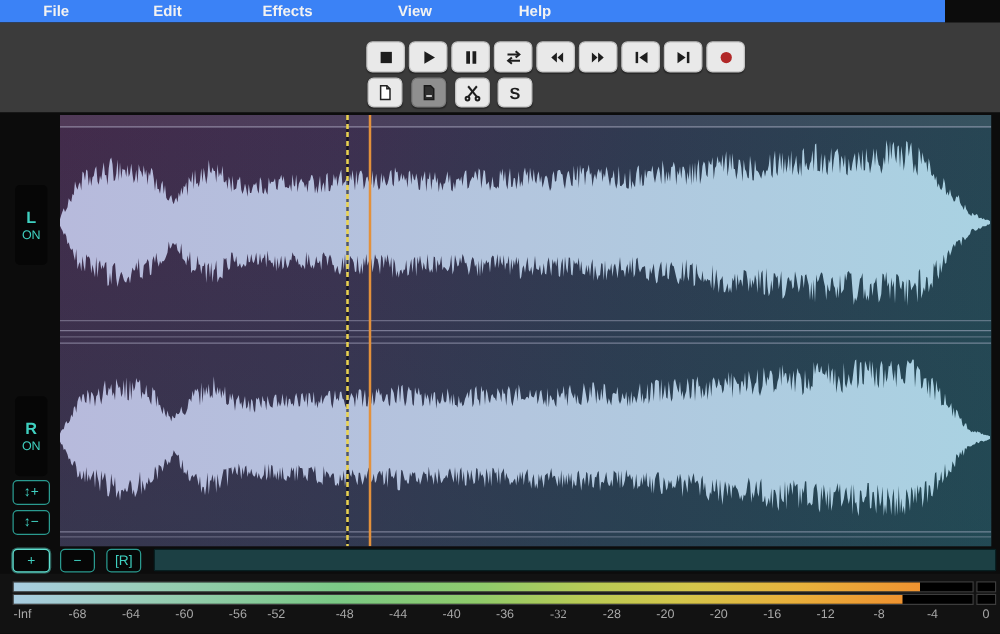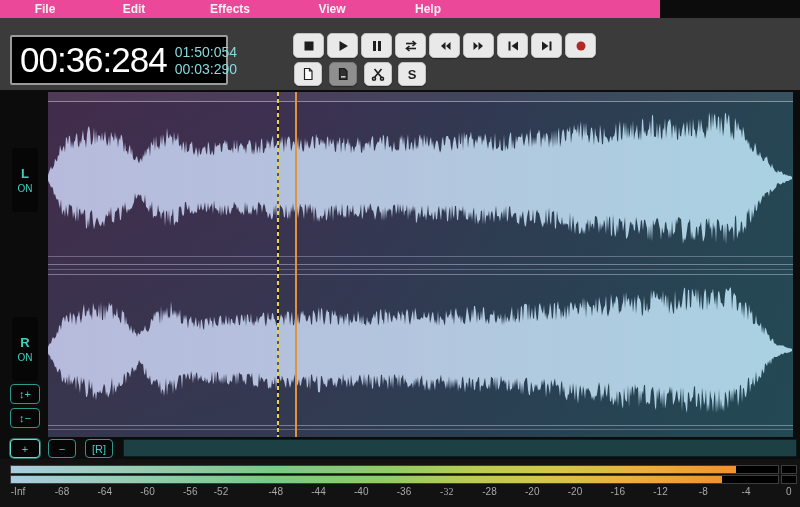--- a/index.html
+++ b/index.html
@@ -1,22 +1,22 @@
 <!DOCTYPE html>
 <html><head>
 <meta charset="utf-8">
 <style>
   * { margin:0; padding:0; box-sizing:border-box; }
   html,body { width:800px; height:507px; overflow:hidden; background:#0c0c0c;
     font-family:"Liberation Sans", sans-serif; }
   #app { position:relative; width:800px; height:507px; background:#0c0c0c; }
 
   
-  #menubar { position:absolute; left:0; top:0; width:660px; height:18px;
-    background:#ec4899; display:flex; align-items:center; }
+  #menubar { position:absolute; left:0; top:0; width:756px; height:18px;
+    background:#3b82f6; display:flex; align-items:center; }
   .menu-item { color:#f2f2f2; font-size:12px; font-weight:600; text-align:center; cursor:default; }
   .mw0{width:90px}.mw1{width:88px}.mw2{width:104px}.mw3{width:100px}.mw4{width:92px}
 
   
   #toolbar { position:absolute; left:0; top:18px; width:800px; height:72px; background:#3b3b3b; }
   #time-display { position:absolute; left:10px; top:17px; width:218px; height:50px;
     background:#000; border:2px solid #9a9a9a; border-radius:2px;
     display:flex; align-items:center; padding:0 8px; }
   #time-main { color:#fff; font-size:35px; letter-spacing:-1px; font-weight:400; }
   #time-side { margin-left:8px; display:flex; flex-direction:column; justify-content:center;
@@ -80,27 +80,20 @@
 
   <div id="menubar">
     <div class="menu-item mw0">File</div>
     <div class="menu-item mw1">Edit</div>
     <div class="menu-item mw2">Effects</div>
     <div class="menu-item mw3">View</div>
     <div class="menu-item mw4">Help</div>
   </div>
 
   <div id="toolbar">
-    <div id="time-display">
-      <span id="time-main">00:36:284</span>
-      <span id="time-side">
-        <span>01:50:054</span>
-        <span>00:03:290</span>
-      </span>
-    </div>
 
     <div class="tbtn" style="left:293px;top:15px">
       <svg width="16" height="16">
           <rect x="3.5" y="3.5" width="9" height="9" fill="#1e1e1e"></rect>
         </svg>
     </div>
     <div class="tbtn" style="left:327px;top:15px">
       <svg width="16" height="16">
           <path d="M4.5 3 L13 8 L4.5 13 Z" fill="#1e1e1e"></path>
         </svg>

